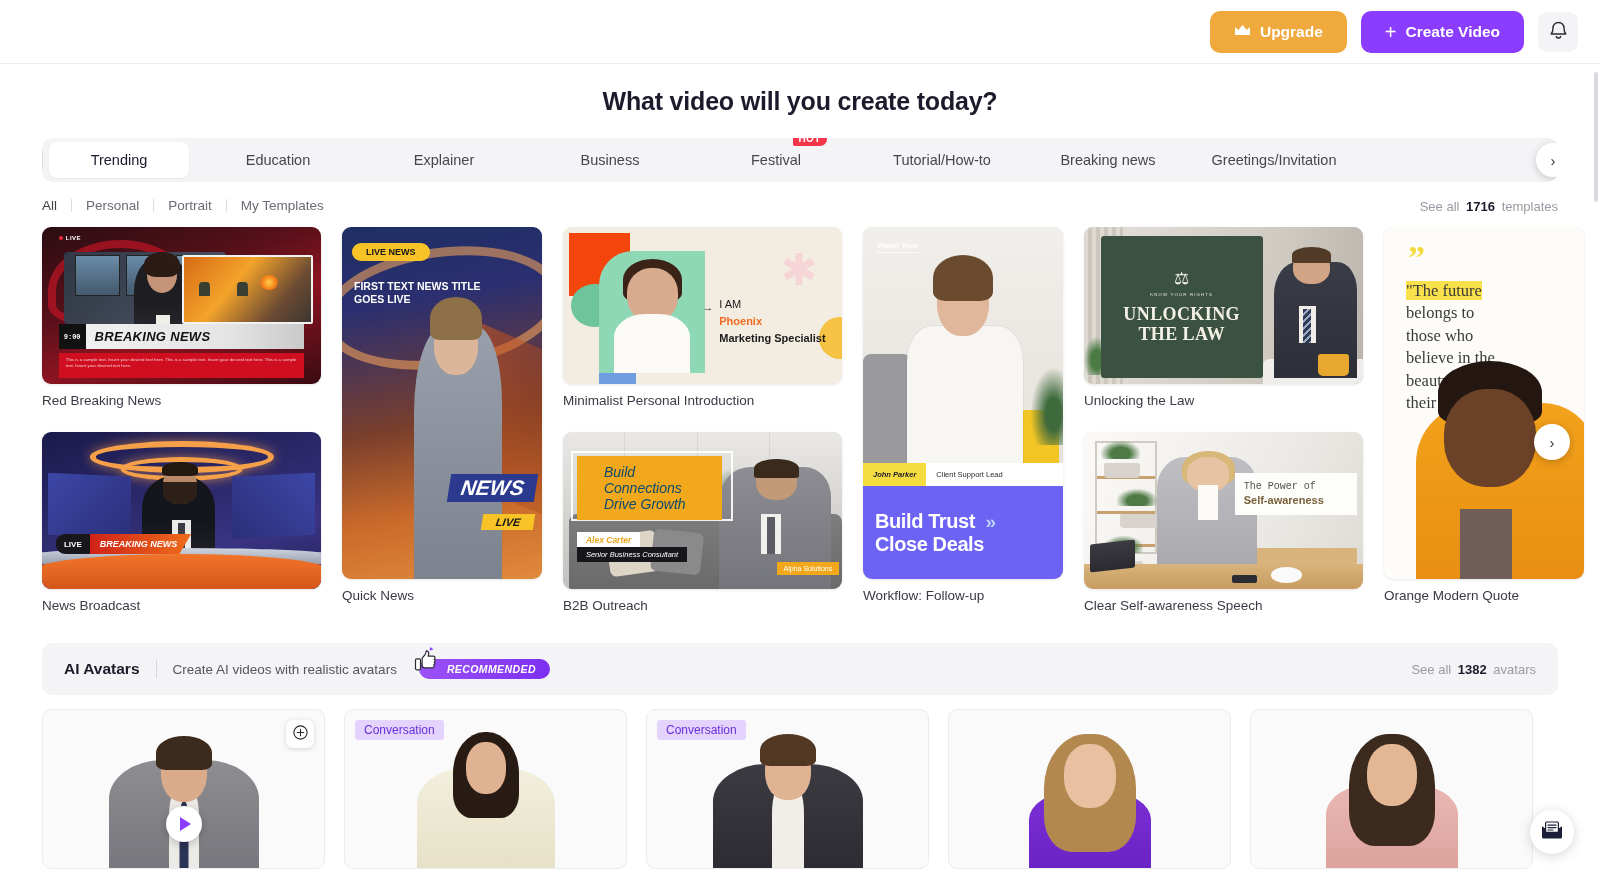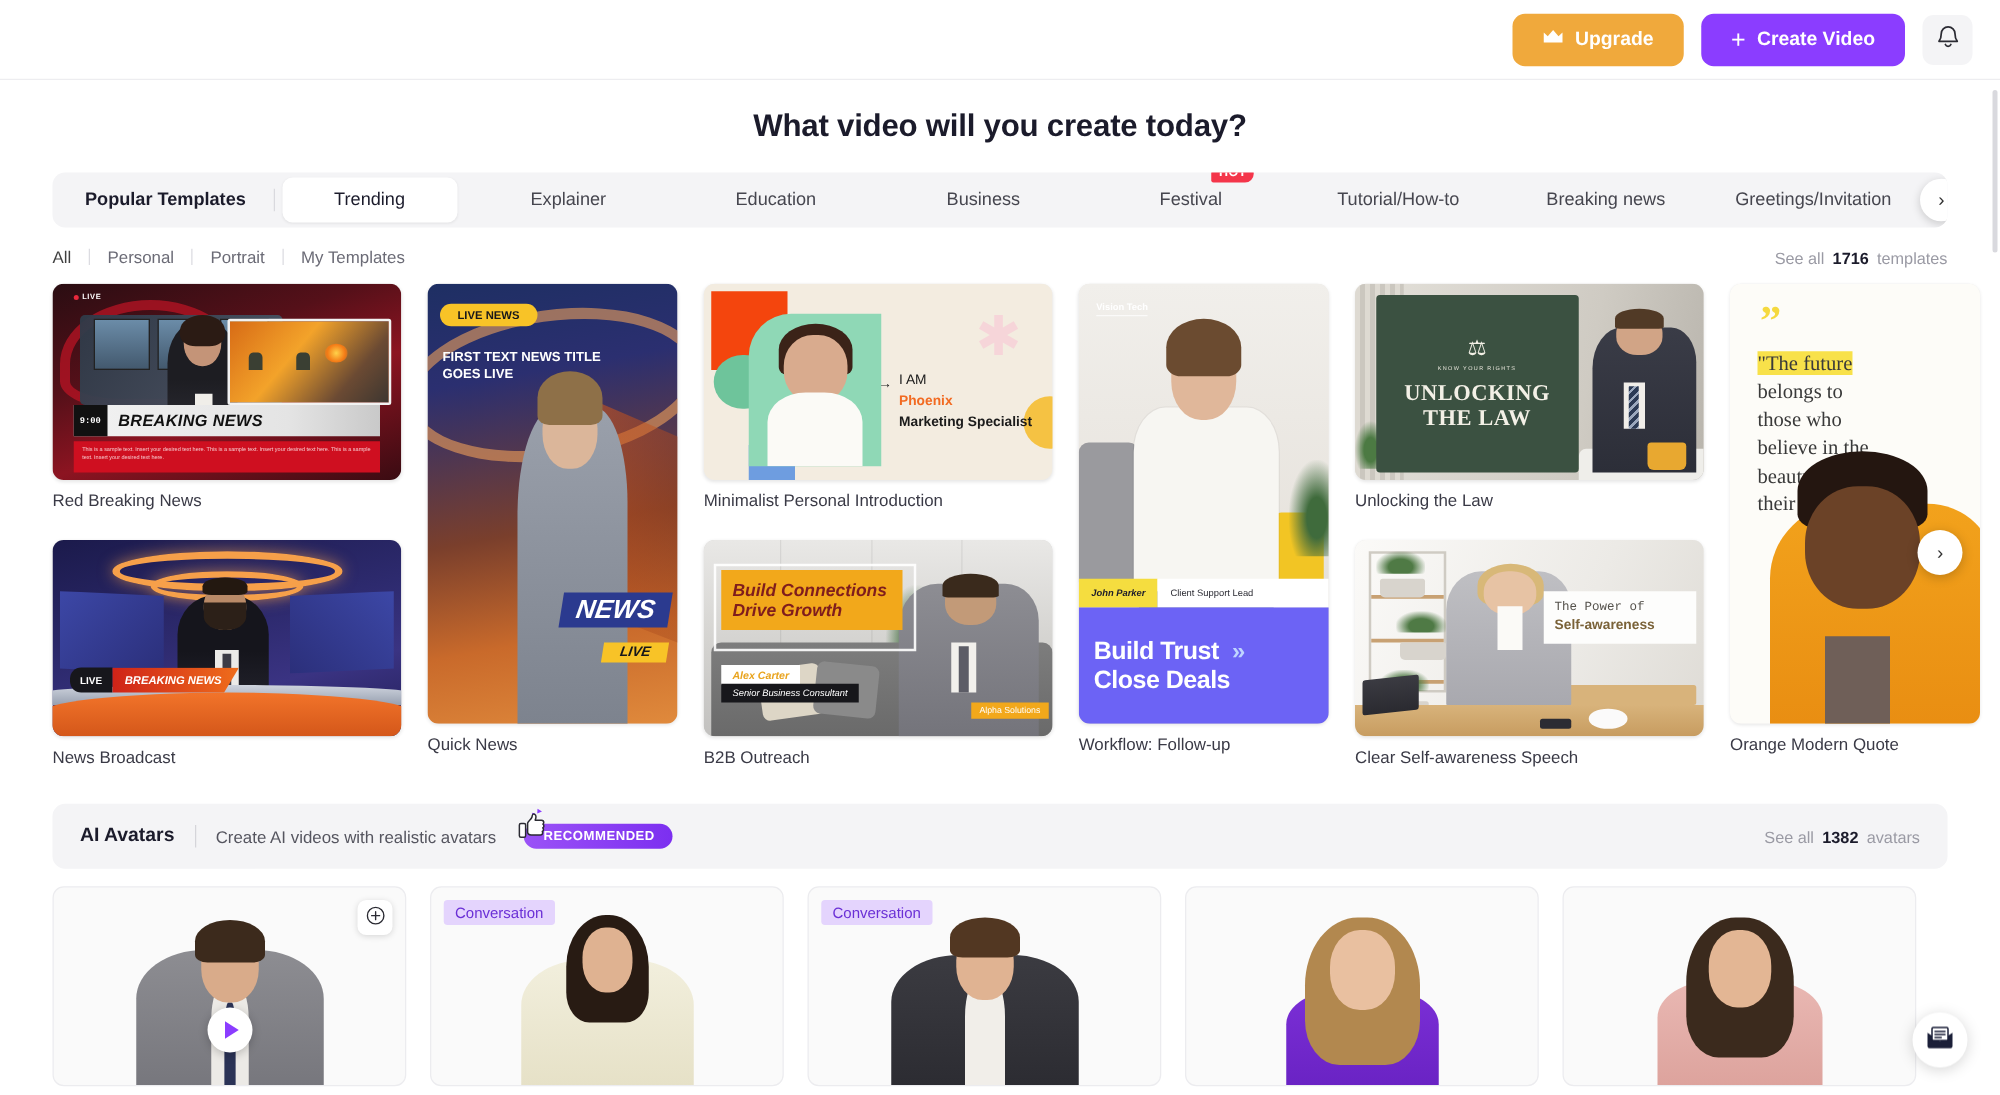--- a/index.html
+++ b/index.html
@@ -178,21 +178,21 @@
   .mpi .txt .nm { color:#f26a21; font-weight:700; }
   .mpi .txt .rl { font-weight:700; }
   .mpi .arw { position:absolute; left:50%; top:47%; font-size:11px; color:#222; }
 
   
   .b2b { background: linear-gradient(#d9d8d6,#bdbcba); }
   .b2b .wall { position:absolute; inset:0; background:linear-gradient(#e9e8e6 0%,#d3d2cf 55%,#c2c1bf 100%);}
   .b2b .wline{ position:absolute; top:0; bottom:0; width:1px; background:rgba(0,0,0,.07);}
   .b2b .frame{ position:absolute; left:3%; top:12%; width:58%; height:45%; border:2px solid #fff; opacity:.9;}
   .b2b .title{ position:absolute; left:5%; top:15%; width:52%; background:#f2a81b;
-      padding:8px 9px; color:#7f1d1d; font-weight:700; font-size:14px; line-height:1.15; font-style:italic;}
+      padding:8px 27px; color:#0c4a6e; font-weight:400; font-size:14px; line-height:1.15; font-style:italic;}
   .b2b .couch{ position:absolute; left:2%; bottom:0; right:0; height:48%;
       background:linear-gradient(#7d7d7d,#6a6a6a); border-radius:8px 8px 0 0;}
   .b2b .cush1{ position:absolute; left:16%; bottom:10%; width:18%; height:26%; background:#ddd6c6; border-radius:6px; transform:rotate(-8deg);}
   .b2b .cush2{ position:absolute; left:32%; bottom:10%; width:18%; height:27%; background:#8a8a8a; border-radius:6px; transform:rotate(6deg);}
   .b2b .plant{ position:absolute; left:52%; top:22%; width:18%; height:36%;
       background: radial-gradient(ellipse at 50% 80%, #3e6b3b 20%, rgba(62,107,59,0) 70%);}
   .b2b .man  { position:absolute; right:4%; bottom:0; width:40%; height:78%;
       background:linear-gradient(#8d8d93,#74747b); border-radius:28% 24% 0 0;}
   .b2b .mhead{ position:absolute; right:16%; top:20%; width:15%; height:23%; background:#c29a78; border-radius:46%;}
   .b2b .mhair{ position:absolute; right:15.5%; top:17%; width:16%; height:12%; background:#3a2a1c; border-radius:50% 50% 10% 10%;}
@@ -296,22 +296,22 @@
   .avbar {
     margin-top: 24px; height: 52px; background: #f4f4f6; border-radius: 10px;
     display: flex; align-items: center; padding: 0 22px; position: relative;
   }
   .avbar .t1 { font-size: 15.5px; font-weight: 700; color: #1b1b2b; }
   .avbar .sep { width: 1px; height: 18px; background: #d5d5da; margin: 0 16px; }
   .avbar .t2 { font-size: 13.5px; color: #55555f; }
   .rec-wrap { position: relative; margin-left: 22px; display:flex; align-items:center; }
   .rec-pill {
     background: linear-gradient(90deg,#9b52f7,#7c2ff0); color:#fff; font-size:10.5px;
-    font-weight:700; letter-spacing:.4px;
-    padding: 4px 14px 4px 16px; border-radius: 11px;
+    font-weight:700; font-style:italic; letter-spacing:.4px;
+    padding: 4px 14px 4px 28px; border-radius: 11px;
   }
   .thumb-icon {
     position:absolute; left:-6px; top:-13px; width:26px; height:30px; z-index:3;
   }
   .avbar .see-all2 { position:absolute; right:22px; font-size:13px; color:#9a9aa4; cursor:pointer;}
   .avbar .see-all2 b { color:#1b1b2b; font-weight:700; margin:0 3px;}
 
   
   .av-grid { margin-top: 14px; display:flex; gap: 19px; }
   .av-card {
@@ -375,30 +375,29 @@
         </svg>
       </span>
     </div>
   </div>
 
   <div class="page-title">What video will you create today?</div>
 
   <div class="content">
 
     <div class="tabsbar">
-      <div class="tab first">Popular Templates</div>
       <div class="tab-divider"></div>
       <div class="tab active">
         <span>Trending</span>
       </div>
       <div class="tab normal">
+        <span>Education</span>
+      </div>
+      <div class="tab normal">
         <span>Explainer</span>
-      </div>
-      <div class="tab normal">
-        <span>Education</span>
       </div>
       <div class="tab normal">
         <span>Business</span>
       </div>
       <div class="tab normal">
         <span>Festival</span>
         <span class="hot-badge">HOT</span>
       </div>
       <div class="tab normal">
         <span>Tutorial/How-to</span>

